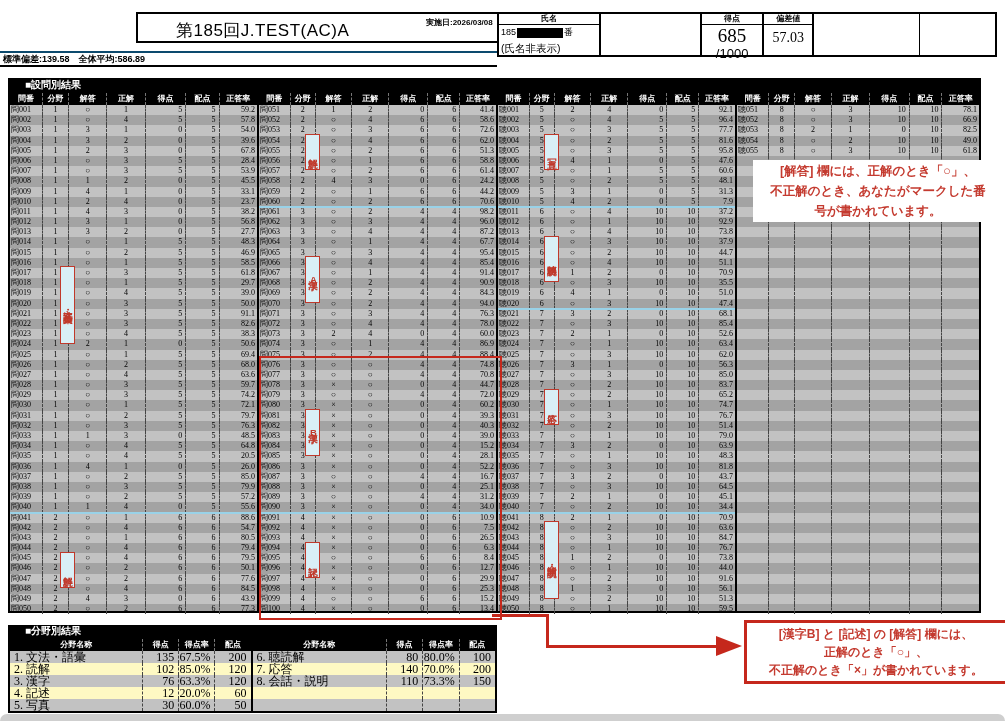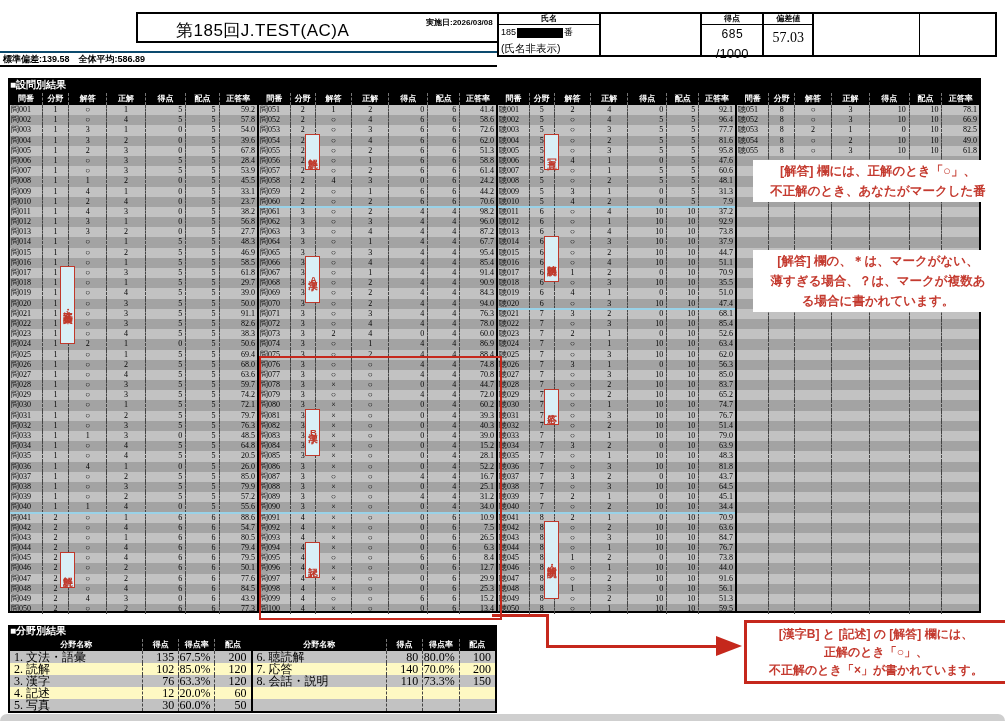--- a/index.html
+++ b/index.html
@@ -14,30 +14,30 @@
   .hdr-right{position:absolute;left:497px;top:12px;width:500px;height:45px;
              border:2px solid #000;box-sizing:border-box;display:flex;}
   .hcell{position:relative;box-sizing:border-box;border-left:2px solid #000;}
   .hcell:first-child{border-left:none;}
   .hcell.thin{border-left-width:1px;}
   .cell-hd{font-size:8px;font-weight:bold;text-align:center;border-bottom:1px solid #000;
            height:10px;line-height:10px;}
   .name-line{font-size:9px;margin:1px 0 0 2px;white-space:nowrap;}
   .redact{display:inline-block;width:46px;height:10px;background:#000;vertical-align:middle;margin:0 1px;}
   .name-hidden{font-size:10.5px;margin:3px 0 0 2px;white-space:nowrap;}
-  .score-val{font-family:Liberation Mono, monospace;font-size:12px;text-align:center;line-height:21px;}
+  .score-val{font-family:Liberation Serif, serif;font-size:19px;text-align:center;line-height:21px;}
   .score-den{font-size:13px;text-align:center;}
   .dev-val{font-family:"Liberation Serif","DejaVu Serif",serif;font-size:14px;text-align:center;margin-top:5px;}
   .stats-strip{position:absolute;left:0;top:51px;width:497px;height:16px;
                border-top:2px solid #0c4a6e;border-bottom:2px solid #000;box-sizing:border-box;
                font-size:9px;font-weight:bold;line-height:12px;padding-left:3px;}
 
   
   .sec-bar{position:absolute;background:#000;color:#fff;font-weight:bold;font-size:10px;
-           line-height:13px;padding-left:2px;box-sizing:border-box;}
+           line-height:13px;padding-left:17px;box-sizing:border-box;}
   .qsec{left:8px;top:78px;width:973px;height:13px;}
   .csec{left:8px;top:625px;width:489px;height:12px;line-height:12px;}
 
   
   .qtable{position:absolute;left:8px;top:91px;width:973px;height:522px;display:flex;
           border:2px solid #000;box-sizing:border-box;background:#a3a3a3;}
   .qgroup{position:relative;height:100%;border-right:2px solid #000;box-sizing:border-box;}
   .qgroup:last-child{border-right:none;}
   .qhead{display:flex;height:12px;background:#000;color:#fff;font-weight:bold;font-size:8px;line-height:12px;}
   .qhead .qc{border-left:1px dashed #777;}
@@ -2005,25 +2005,21 @@
 
   <div class="redbox" style="left:259px;top:356px;width:239px;height:260px;"></div>
   <div class="rline" style="left:492px;top:614px;width:56px;height:2.5px;"></div>
   <div class="rline" style="left:546px;top:614px;width:2.5px;height:33px;"></div>
   <div class="rline" style="left:546px;top:645px;width:172px;height:2.5px;"></div>
   <div class="arrowhead" style="left:716px;top:636px;"></div>
 
   <div class="ann ann1" id="ann1" style="left:753px;top:160px;">
       <div class="ln">[解答] 欄には、正解のとき「○」、</div>
       <div class="ln">不正解のとき、あなたがマークした番</div>
-    </div>
-  <div class="ann ann2" id="ann2" style="left:753px;top:250px;">
-      <div class="ln">[解答] 欄の、＊は、マークがない、</div>
-      <div class="ln">薄すぎる場合、？は、マークが複数あ</div>
-      <div class="ln">る場合に書かれています。</div>
+      <div class="ln">号が書かれています。</div>
     </div>
   <div class="ann ann3" id="ann3" style="left:744px;top:620px;">
       <div class="ln">[漢字B] と [記述] の [解答] 欄には、</div>
       <div class="ln">正解のとき「○」、</div>
       <div class="ln">不正解のとき「×」が書かれています。</div>
     </div>
 
   <div class="sec-bar csec">■分野別結果</div>
   <div class="ctable" id="ctable">
       <div class="chalf">

